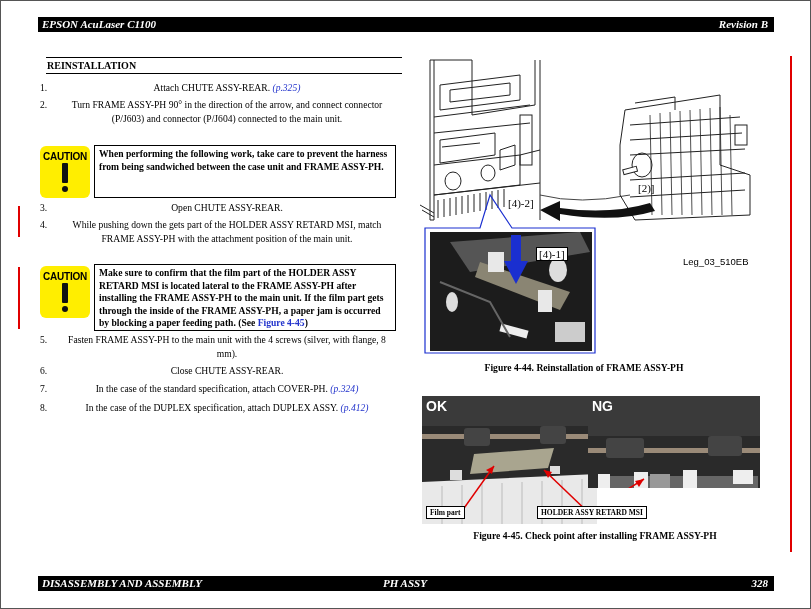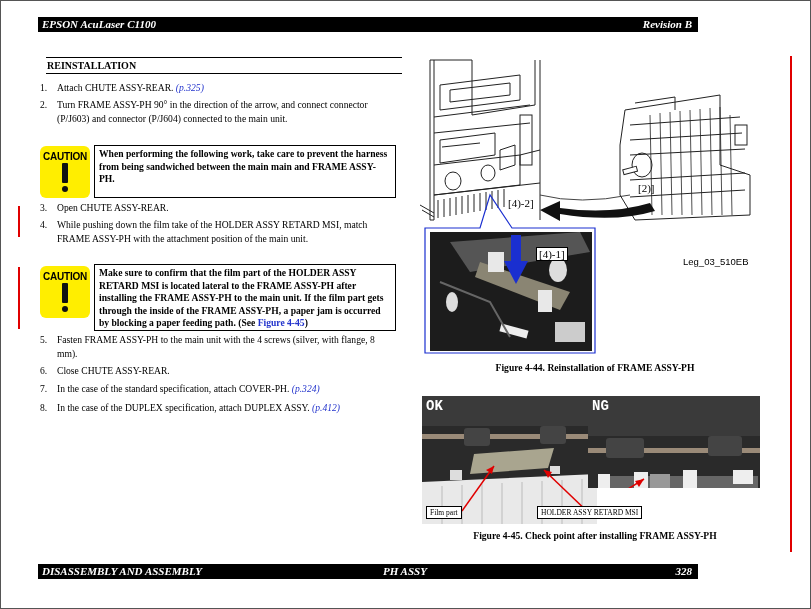--- a/index.html
+++ b/index.html
@@ -8,42 +8,42 @@
     background: #ffffff;
     font-family: "Liberation Serif", serif;
     color: #000;
   }
   .page-frame {
     position: absolute; left: 0; top: 0; width: 809px; height: 607px;
     border: 1px solid #555; border-right: 2px solid #555; border-bottom: 2px solid #555;
     box-sizing: content-box;
   }
   .hdr-bar, .ftr-bar {
-    position: absolute; left: 38px; width: 660px; height: 15px;
+    position: absolute; left: 38px; width: 736px; height: 15px;
     background: #000; color: #fff;
     font-family: "Liberation Serif", serif; font-weight: bold; font-style: italic;
     font-size: 11px; line-height: 15px;
   }
   .hdr-bar { top: 17px; }
-  .ftr-bar { top: 564px; }
+  .ftr-bar { top: 576px; }
   .hdr-left { position: absolute; left: 4px; }
   .hdr-right { position: absolute; right: 6px; }
   .ftr-mid { position: absolute; left: 345px; }
 
   .section-title {
     position: absolute; left: 38px; top: 57px; width: 355px;
     border-top: 1px solid #000; border-bottom: 1px solid #000;
     font-size: 10px; font-weight: bold; padding: 2px 0 1px 1px; height: 12px; line-height: 12px; margin-left: 8px;
   }
   .step {
     position: absolute; left: 38px; width: 360px;
     font-size: 9.6px; line-height: 14px;
   }
   .step .num { position: absolute; left: 2px; width: 14px; }
-  .step .txt { position: absolute; left: 19px; width: 340px; }
+  .step .txt { position: absolute; left: 19px; width: 340px; text-align: center; }
   .link { color: #2233cc; font-style: italic; }
   .link-bold { color: #2233cc; font-weight: bold; }
 
   .caution-icon {
     position: absolute; width: 50px; height: 52px;
     background: #ffee00; border-radius: 6px;
   }
   .caution-icon .clabel {
     position: absolute; left: 0; top: 5px; width: 50px; text-align: center;
     font-family: "Liberation Sans", sans-serif; font-weight: bold; font-size: 10px; letter-spacing: -0.2px;
@@ -61,25 +61,25 @@
   }
   .rev-bar { position: absolute; width: 2px; background: #e00000; }
 
   .fig-area { position: absolute; background: #fff; }
   .fig-caption {
     position: absolute; font-weight: bold; font-size: 9.6px; text-align: center;
   }
   .photo { position: absolute; background: #7f1d1d; overflow: hidden; }
   .photo-label {
     position: absolute; left: 4px; top: 2px; color: #fff;
-    font-family: Liberation Mono, monospace; font-weight: bold; font-size: 14px;
+    font-family: Liberation Sans, sans-serif; font-weight: bold; font-size: 14px;
   }
   .photo-callout {
     position: absolute; background: #fff; border: 1px solid #000;
-    font-weight: normal; font-size: 7.5px; padding: 1px 3px; white-space: nowrap;
+    font-weight: bold; font-size: 7.5px; padding: 1px 3px; white-space: nowrap;
   }
   .callout-txt {
     position: absolute; font-size: 11px; font-family: "Liberation Serif", serif;
   }
   .legend-id {
     position: absolute; left: 683px; top: 256px;
     font-family: "Liberation Sans", sans-serif; font-size: 9.5px;
   }
 </style>
 </head>
@@ -102,32 +102,32 @@
 <div class="step" style="top:98px;height:30px;">
   <span class="num">2.</span>
   <span class="txt">Turn FRAME ASSY-PH 90° in the direction of the arrow, and connect connector (P/J603) and connector (P/J604) connected to the main unit.</span>
 </div>
 
 <div class="caution-icon" style="left:40px;top:146px;">
   <div class="clabel">CAUTION</div>
   <div class="bang"></div>
   <div class="dot"></div>
 </div>
-<div class="caution-box" style="left:94px;top:145px;width:302px;height:53px;">When performing the following work, take care to prevent the harness from being sandwiched between the main main and FRAME ASSY-PH.</div>
+<div class="caution-box" style="left:94px;top:145px;width:302px;height:53px;">When performing the following work, take care to prevent the harness from being sandwiched between the case unit and FRAME ASSY-PH.</div>
 
 <div class="rev-bar" style="left:18px;top:206px;height:31px;"></div>
 
 <div class="step" style="top:201px;height:14px;">
   <span class="num">3.</span>
   <span class="txt">Open CHUTE ASSY-REAR.</span>
 </div>
 
 <div class="step" style="top:218px;height:30px;">
   <span class="num">4.</span>
-  <span class="txt">While pushing down the film take of the HOLDER ASSY RETARD MSI, match FRAME ASSY-PH with the attachment position of the main unit.</span>
+  <span class="txt">While pushing down the gets part of the HOLDER ASSY RETARD MSI, match FRAME ASSY-PH with the attachment position of the main unit.</span>
 </div>
 
 <div class="rev-bar" style="left:18px;top:267px;height:62px;"></div>
 
 <div class="caution-icon" style="left:40px;top:266px;">
   <div class="clabel">CAUTION</div>
   <div class="bang"></div>
   <div class="dot"></div>
 </div>
 <div class="caution-box" style="left:94px;top:264px;width:302px;height:67px;"><span>Make sure to confirm that the film part of the HOLDER ASSY RETARD MSI is located lateral to the FRAME ASSY-PH after installing the FRAME ASSY-PH to the main unit. If the film part gets through the inside of the FRAME ASSY-PH, a paper jam is occurred by blocking a paper feeding path. (See </span><span class="link-bold">Figure 4-45</span><span>)</span></div>
@@ -240,21 +240,21 @@
       <rect x="70" y="95" width="28" height="8" fill="#eee" transform="rotate(15 84 99)"></rect>
       <rect x="125" y="90" width="30" height="20" fill="#ccc"></rect>
       <path d="M10 50 L60 70 L80 105" fill="none" stroke="#666" stroke-width="2"></path>
       <rect x="81" y="3" width="10" height="26" fill="#1a2fd0"></rect>
       <path d="M74 29 L98 29 L86 52 Z" fill="#1a2fd0"></path>
     </svg>
     <div class="photo-callout" style="left:106px;top:15px;font-size:11px;font-weight:normal;padding:0 2px;">[4)-1]</div>
   </div>
 </div>
 <div class="legend-id">Leg_03_510EB</div>
-<div class="fig-caption" style="left:420px;top:362px;width:350px;">Figure 4-44.  Reinstallation of FRAME ASSY-PH</div>
+<div class="fig-caption" style="left:409px;top:362px;width:350px;">Figure 4-44.  Reinstallation of FRAME ASSY-PH</div>
 
 <div class="photo" style="left:422px;top:396px;width:175px;height:128px;">
   <svg width="175" height="128" viewBox="0 0 175 128">
     <rect width="175" height="128" fill="#2a2a2a"></rect>
     <rect y="0" width="175" height="30" fill="#3a3a3a"></rect>
     <rect x="0" y="38" width="175" height="5" fill="#9a8a78"></rect>
     <rect x="42" y="32" width="26" height="18" rx="3" fill="#444"></rect>
     <rect x="118" y="30" width="26" height="18" rx="3" fill="#444"></rect>
     <path d="M52 58 L132 52 L126 72 L48 78 Z" fill="#a9a58f"></path>
     <rect x="28" y="74" width="12" height="10" fill="#ddd"></rect>

